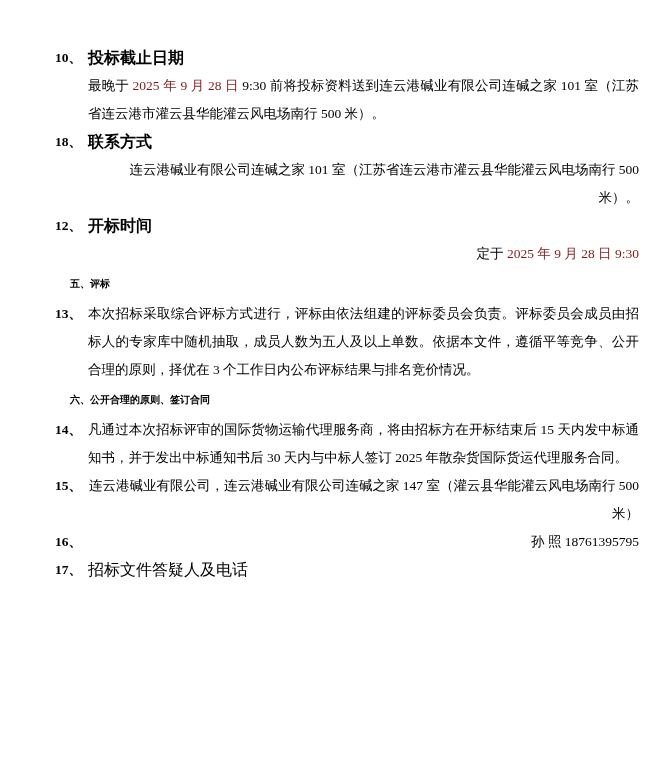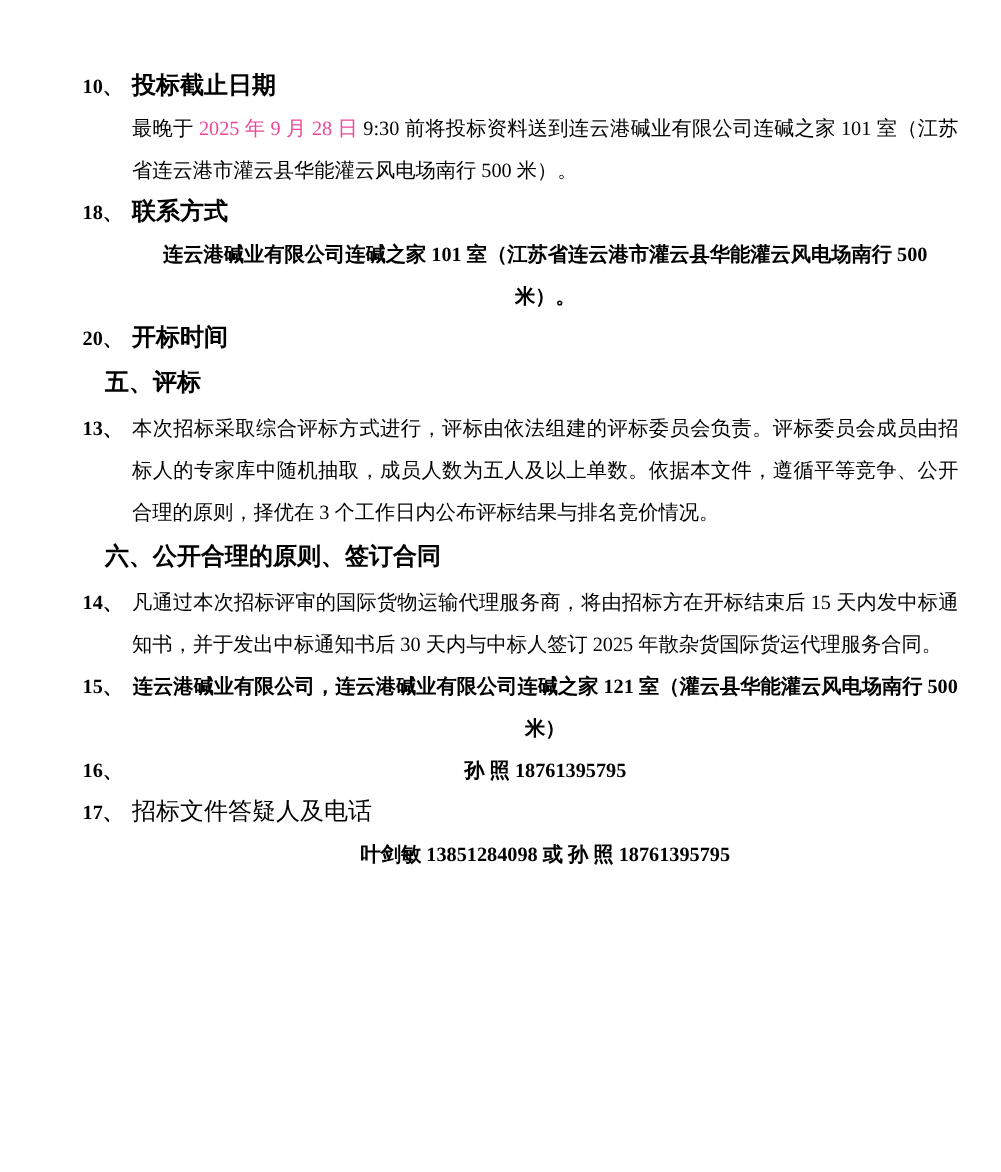--- a/index.html
+++ b/index.html
@@ -29,28 +29,28 @@
     font-size: 16px;
     line-height: 28px;
   }
   .h.regular { font-weight: normal; }
   p.body {
     font-size: 13.5px;
     line-height: 28px;
     text-align: justify;
     word-break: break-all;
   }
-  p.body.nojust { text-align: center; font-weight: bold; }
+  p.body.nojust { text-align: right; }
   .section {
-    font-size: 16px;
+    font-size: 10px;
     font-weight: bold;
     line-height: 32px;
     padding-left: 15px;
   }
-  .red { color: #ec4899; }
+  .red { color: #7f1d1d; }
 </style>
 </head>
 <body>
 
 <div class="page">
   <div class="content">
 
     <div class="item">
       <span class="num">10、</span>
       <div class="cols">
@@ -61,23 +61,24 @@
 
     <div class="item">
       <span class="num">18、</span>
       <div class="cols">
         <div class="h">联系方式</div>
         <p class="body nojust">连云港碱业有限公司连碱之家 101 室（江苏省连云港市灌云县华能灌云风电场南行 500 米）。</p>
       </div>
     </div>
 
     <div class="item">
-      <span class="num">20、</span>
+      <span class="num">12、</span>
       <div class="cols">
         <div class="h">开标时间</div>
+        <p class="body nojust"><span>定于 </span><span class="red">2025 年 9 月 28 日 9:30</span></p>
       </div>
     </div>
 
     <div class="section">五、评标</div>
 
     <div class="item">
       <span class="num">13、</span>
       <div class="cols">
         <p class="body">本次招标采取综合评标方式进行，评标由依法组建的评标委员会负责。评标委员会成员由招标人的专家库中随机抽取，成员人数为五人及以上单数。依据本文件，遵循平等竞争、公开合理的原则，择优在 3 个工作日内公布评标结果与排名竞价情况。</p>
       </div>
@@ -89,33 +90,32 @@
       <span class="num">14、</span>
       <div class="cols">
         <p class="body">凡通过本次招标评审的国际货物运输代理服务商，将由招标方在开标结束后 15 天内发中标通知书，并于发出中标通知书后 30 天内与中标人签订 2025 年散杂货国际货运代理服务合同。</p>
       </div>
     </div>
 
 
     <div class="item">
       <span class="num">15、</span>
       <div class="cols">
-        <p class="body nojust">连云港碱业有限公司，连云港碱业有限公司连碱之家 121 室（灌云县华能灌云风电场南行 500 米）</p>
+        <p class="body nojust">连云港碱业有限公司，连云港碱业有限公司连碱之家 147 室（灌云县华能灌云风电场南行 500 米）</p>
       </div>
     </div>
 
     <div class="item">
       <span class="num">16、</span>
       <div class="cols">
         <p class="body nojust">孙 照 18761395795</p>
       </div>
     </div>
 
     <div class="item">
       <span class="num">17、</span>
       <div class="cols">
         <div class="h regular">招标文件答疑人及电话</div>
-        <p class="body nojust">叶剑敏 13851284098 或 孙 照 18761395795</p>
       </div>
     </div>
 
   </div>
 </div>
 
 </body></html>

